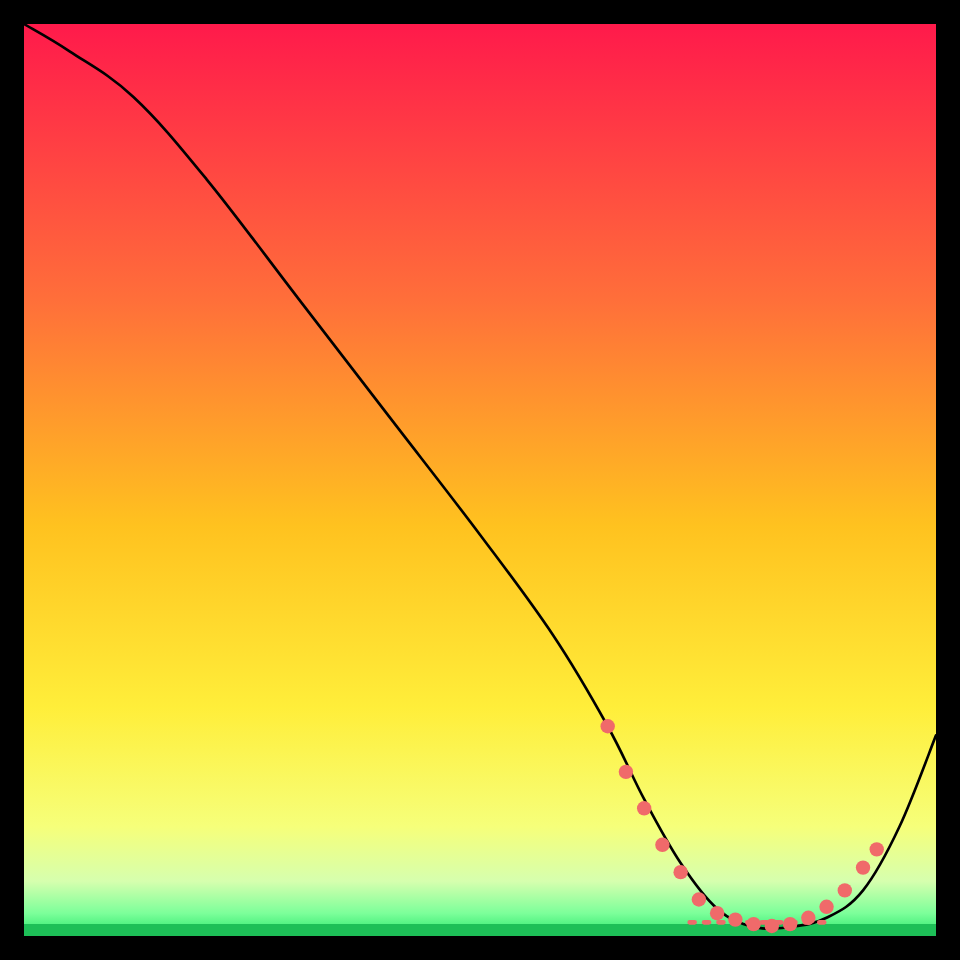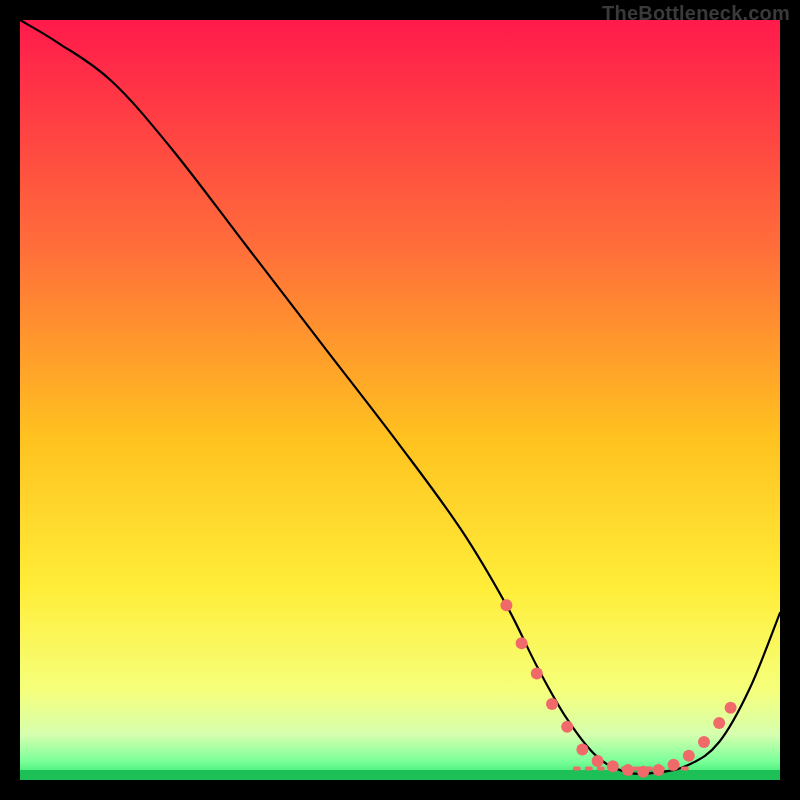--- a/index.html
+++ b/index.html
@@ -33,21 +33,20 @@
     font-weight: 600;
     letter-spacing: 0.2px;
     user-select: none;
   }
   svg { display: block; }
 </style>
 </head>
 <body>
 
 <div class="frame">
-  <div class="watermark">TheBottleneck.com</div>
 
   <div class="plot">
     <svg id="chart-svg" width="760" height="760" viewBox="0 0 760 760" preserveAspectRatio="none">
       <defs>
         <linearGradient id="bg-grad" x1="0" y1="0" x2="0" y2="1">
             <stop offset="0.00%" stop-color="#ff1a4b"></stop>
             <stop offset="30.00%" stop-color="#ff6e3a"></stop>
             <stop offset="55.00%" stop-color="#ffc21f"></stop>
             <stop offset="75.00%" stop-color="#ffee3a"></stop>
             <stop offset="88.00%" stop-color="#f6ff7a"></stop>

